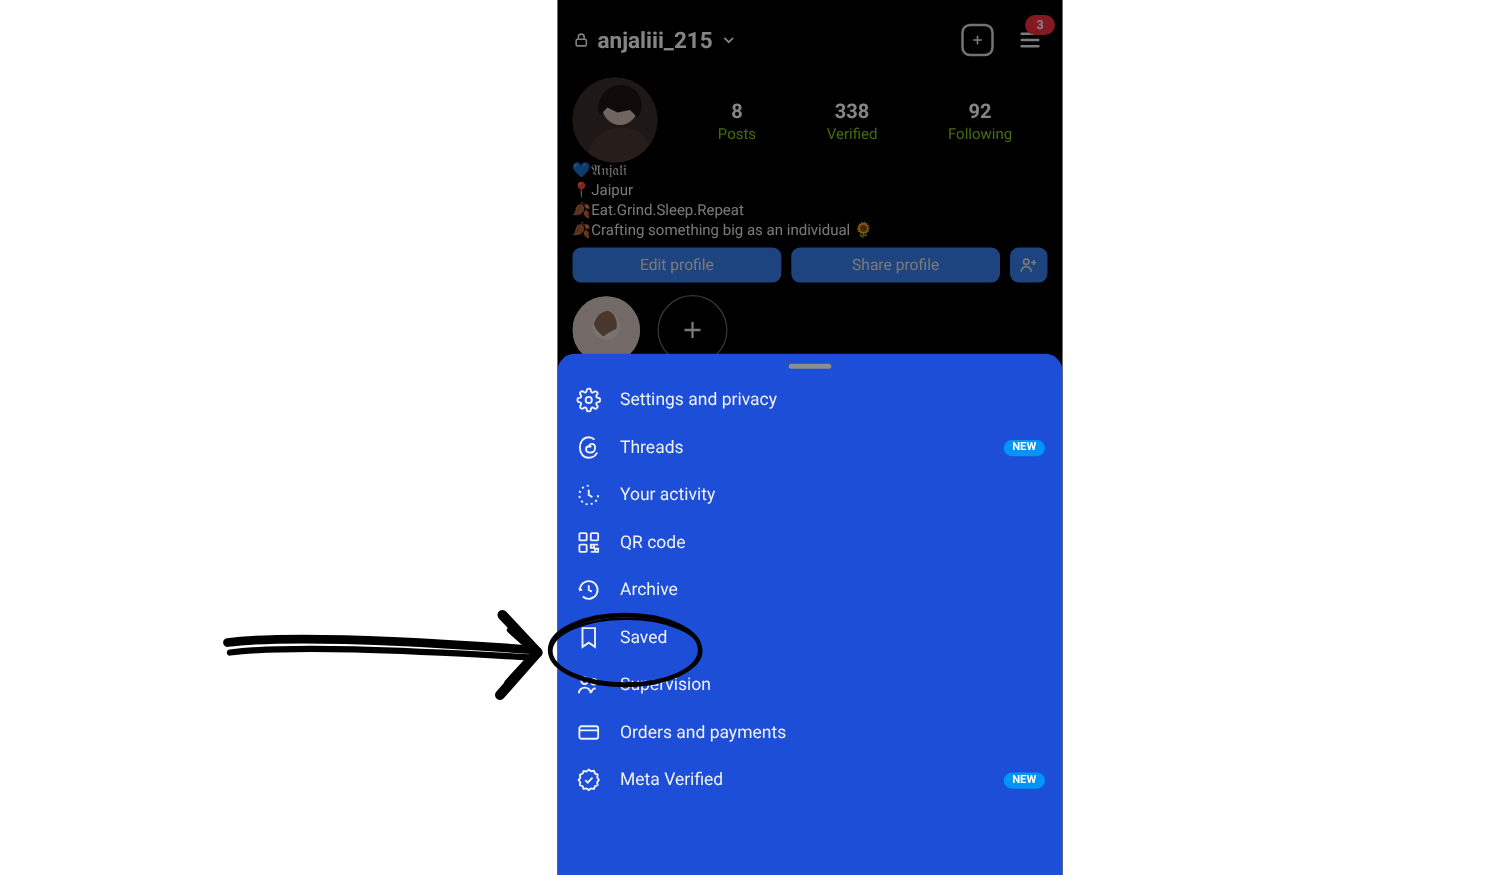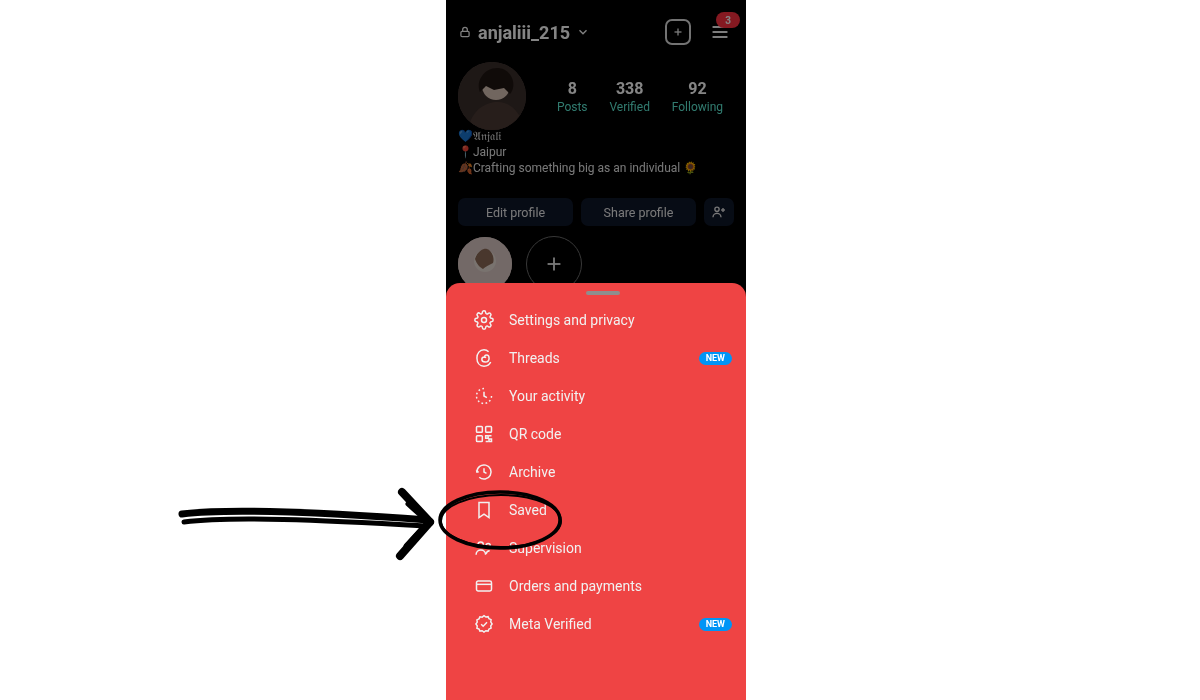--- a/index.html
+++ b/index.html
@@ -1,49 +1,49 @@
 <!DOCTYPE html>
 <html><head>
 <meta charset="utf-8">
 <style>
   html,body{margin:0;padding:0;width:1200px;height:700px;background:#ffffff;font-family:-apple-system,BlinkMacSystemFont,"Segoe UI",Roboto,Helvetica,Arial,sans-serif;overflow:hidden;}
   .canvas{position:relative;width:1200px;height:700px;}
-  .phone{position:absolute;left:446px;top:0;width:300px;height:700px;background:#000;overflow:hidden;color:#fff;}
+  .phone{position:absolute;left:446px;top:0;width:404px;height:700px;background:#000;overflow:hidden;color:#fff;}
   .phone .dim{position:absolute;inset:0;background:rgba(0,0,0,0.48);pointer-events:none;}
   
   .hdr{position:absolute;top:14px;left:0;right:0;height:36px;display:flex;align-items:center;padding:0 12px;}
   .hdr .uname{display:inline-flex;align-items:center;font-weight:700;font-size:18px;gap:6px;}
   .hdr .spacer{flex:1;}
   .iconbox{position:relative;width:28px;height:28px;display:inline-flex;align-items:center;justify-content:center;margin-left:14px;}
   .plusbox{border:2px solid #dcdcdc;border-radius:7px;width:22px;height:22px;display:inline-flex;align-items:center;justify-content:center;}
   .plusbox svg{width:12px;height:12px;}
   .hamb svg{width:22px;height:20px;}
   .badge{position:absolute;top:-6px;right:-6px;background:#ff3040;color:#fff;min-width:16px;height:16px;border-radius:9px;font-size:10px;font-weight:700;display:flex;align-items:center;justify-content:center;padding:0 4px;}
   
   .prow{position:absolute;top:58px;left:0;right:0;padding:4px 12px;display:flex;align-items:center;}
   .avatar{width:68px;height:68px;border-radius:50%;overflow:hidden;background:#5a4a46;flex:0 0 auto;margin-right:20px;}
   .avatar svg{width:100%;height:100%;}
   .stats{flex:1;display:flex;justify-content:space-around;text-align:center;}
   .stat .n{font-weight:700;font-size:16px;}
-  .stat .l{font-size:12px;color:#5eead4;margin-top:2px;}
+  .stat .l{font-size:12px;color:#84cc16;margin-top:2px;}
   
   .bio{position:absolute;top:128px;left:12px;right:12px;font-size:12px;line-height:16px;color:#e6e6e6;}
   .bio .bname{font-family:"Times New Roman",serif;}
   
   .btns{position:absolute;top:198px;left:12px;right:12px;display:flex;gap:8px;}
-  .btn{flex:1;height:28px;background:#0f172a;border-radius:7px;display:flex;align-items:center;justify-content:center;font-size:12.5px;color:#e8e8e8;}
+  .btn{flex:1;height:28px;background:#3b82f6;border-radius:7px;display:flex;align-items:center;justify-content:center;font-size:12.5px;color:#e8e8e8;}
   .btn.small{flex:0 0 30px;}
   
   .hl{position:absolute;top:236px;left:12px;display:flex;gap:14px;align-items:center;}
   .hlc{width:54px;height:54px;border-radius:50%;}
   .hlc.story{background:#cdb9b9;overflow:hidden;}
   .hlc.add{background:#000;border:1.5px solid #6c6c6c;display:flex;align-items:center;justify-content:center;}
   .hlc.add svg{width:22px;height:22px;}
   
-  .sheet{position:absolute;left:0;right:0;top:283px;bottom:0;background:#ef4444;border-top-left-radius:14px;border-top-right-radius:14px;overflow:hidden;padding-left:13px;}
+  .sheet{position:absolute;left:0;right:0;top:283px;bottom:0;background:#1d4ed8;border-top-left-radius:14px;border-top-right-radius:14px;overflow:hidden;}
   .grabber{width:34px;height:4px;background:#8e8e8e;border-radius:3px;margin:8px auto 4px;}
   .menu{padding:2px 0;}
   .mi{display:flex;align-items:center;height:38px;padding:0 14px;gap:14px;position:relative;color:#f1f1f1;font-size:14px;}
   .mi .ic{width:22px;height:22px;display:inline-flex;align-items:center;justify-content:center;flex:0 0 22px;}
   .mi .ic svg{width:20px;height:20px;}
   .pill{background:#0095f6;color:#fff;font-size:9px;font-weight:700;padding:2px 7px;border-radius:9px;line-height:1;margin-left:48px;}
   .countdot{width:18px;height:18px;border-radius:50%;background:#0095f6;display:inline-flex;align-items:center;justify-content:center;font-size:10px;font-weight:700;color:#fff;}
   .mi .trail{position:absolute;right:14px;}
   
   .ann{position:absolute;inset:0;pointer-events:none;}
@@ -112,20 +112,21 @@
         <div class="stat">
           <div class="n">92</div>
           <div class="l">Following</div>
         </div>
       </div>
     </div>
 
     <div class="bio">
       <div><span>💙</span><span class="bname">𝔄𝔫𝔧𝔞𝔩𝔦</span></div>
       <div><span>📍</span><span>Jaipur</span></div>
+      <div><span>🍂</span><span>Eat.Grind.Sleep.Repeat</span></div>
       <div><span>🍂</span><span>Crafting something big as an individual</span> <span>🌻</span></div>
     </div>
 
     <div class="btns">
       <div class="btn">
           <span>Edit profile</span>
         </div>
       <div class="btn">
           <span>Share profile</span>
         </div>

